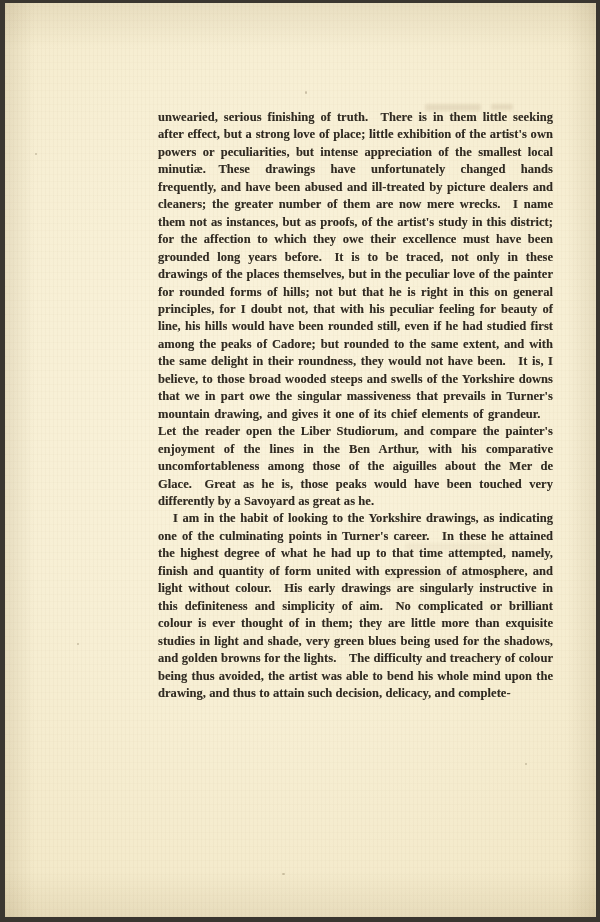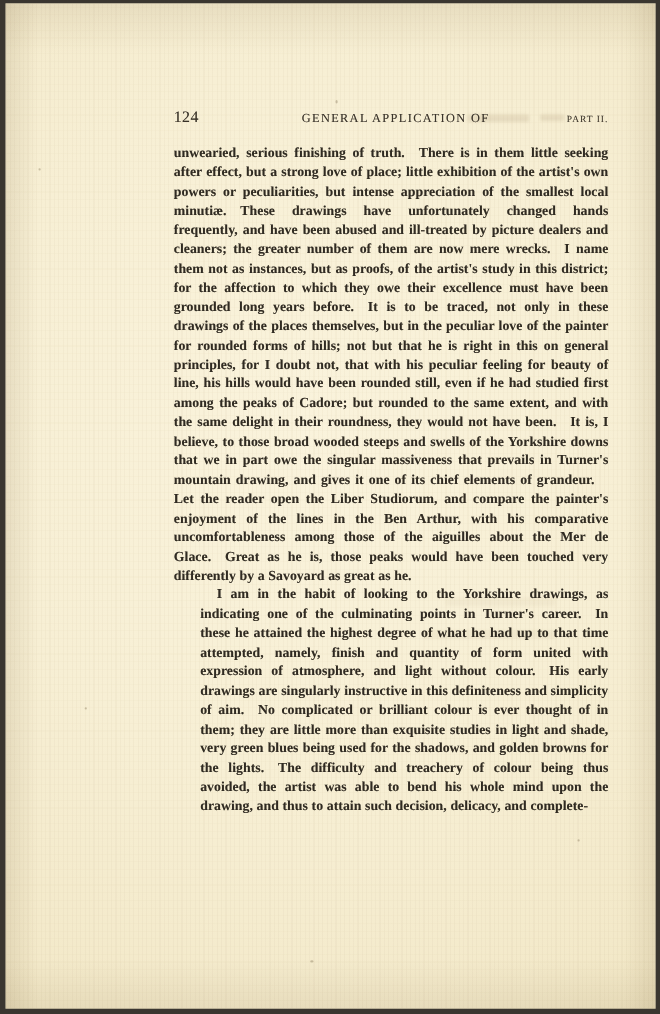--- a/index.html
+++ b/index.html
@@ -120,21 +120,20 @@
     letter-spacing: 0.02px;
     word-spacing: 0.15px;
   }
   #body-copy p {
     margin: 0;
     text-indent: 0;
     font-weight: bold;
   }
   #body-copy p.indent {
     text-indent: 15px;
-    margin-left: 24px;
   }
   
   #body-copy, #running-head {
     text-shadow: 0 0 0.45px rgba(40,32,22,0.38);
     opacity: 0.93;
   }
 
   
   .ghost {
     position: absolute;
@@ -165,25 +164,20 @@
     <div class="ghost" style="left:400px; top:540px; width:100px; height:8px; opacity:0.35;"></div>
 
     <div class="speck" style="left:30px; top:150px; width:2px; height:2px;"></div>
     <div class="speck" style="left:72px; top:640px; width:2px; height:2px;"></div>
     <div class="speck" style="left:277px; top:870px; width:3px; height:2px;"></div>
     <div class="speck" style="left:300px; top:88px; width:2px; height:3px;"></div>
     <div class="speck" style="left:520px; top:760px; width:2px; height:2px;"></div>
 
     <div id="text-block">
 
-      <div id="running-head">
-        <span class="folio">124</span>
-        <span class="head-title">GENERAL APPLICATION OF</span>
-        <span class="head-part">PART II.</span>
-      </div>
 
       <div id="body-copy">
         <p>unwearied, serious finishing of truth. There is in them little seeking after effect, but a strong love of place; little exhibition of the artist's own powers or peculiarities, but intense appreciation of the smallest local minutiæ. These drawings have unfortunately changed hands frequently, and have been abused and ill-treated by picture dealers and cleaners; the greater number of them are now mere wrecks. I name them not as instances, but as proofs, of the artist's study in this district; for the affection to which they owe their excellence must have been grounded long years before. It is to be traced, not only in these drawings of the places themselves, but in the peculiar love of the painter for rounded forms of hills; not but that he is right in this on general principles, for I doubt not, that with his peculiar feeling for beauty of line, his hills would have been rounded still, even if he had studied first among the peaks of Cadore; but rounded to the same extent, and with the same delight in their roundness, they would not have been. It is, I believe, to those broad wooded steeps and swells of the Yorkshire downs that we in part owe the singular massiveness that prevails in Turner's mountain drawing, and gives it one of its chief elements of grandeur. Let the reader open the Liber Studiorum, and compare the painter's enjoyment of the lines in the Ben Arthur, with his comparative uncomfortableness among those of the aiguilles about the Mer de Glace. Great as he is, those peaks would have been touched very differently by a Savoyard as great as he.</p>
         <p class="indent">I am in the habit of looking to the Yorkshire drawings, as indicating one of the culminating points in Turner's career. In these he attained the highest degree of what he had up to that time attempted, namely, finish and quantity of form united with expression of atmosphere, and light without colour. His early drawings are singularly instructive in this definiteness and simplicity of aim. No complicated or brilliant colour is ever thought of in them; they are little more than exquisite studies in light and shade, very green blues being used for the shadows, and golden browns for the lights. The difficulty and treachery of colour being thus avoided, the artist was able to bend his whole mind upon the drawing, and thus to attain such decision, delicacy, and complete-</p>
       </div>
 
     </div>
   </div>
 </div>
 

